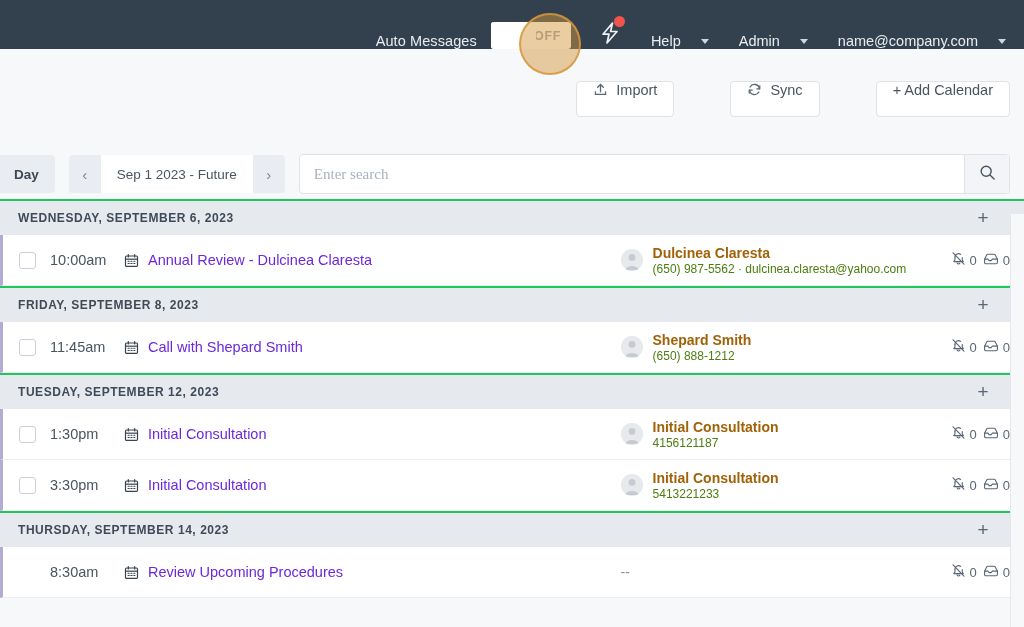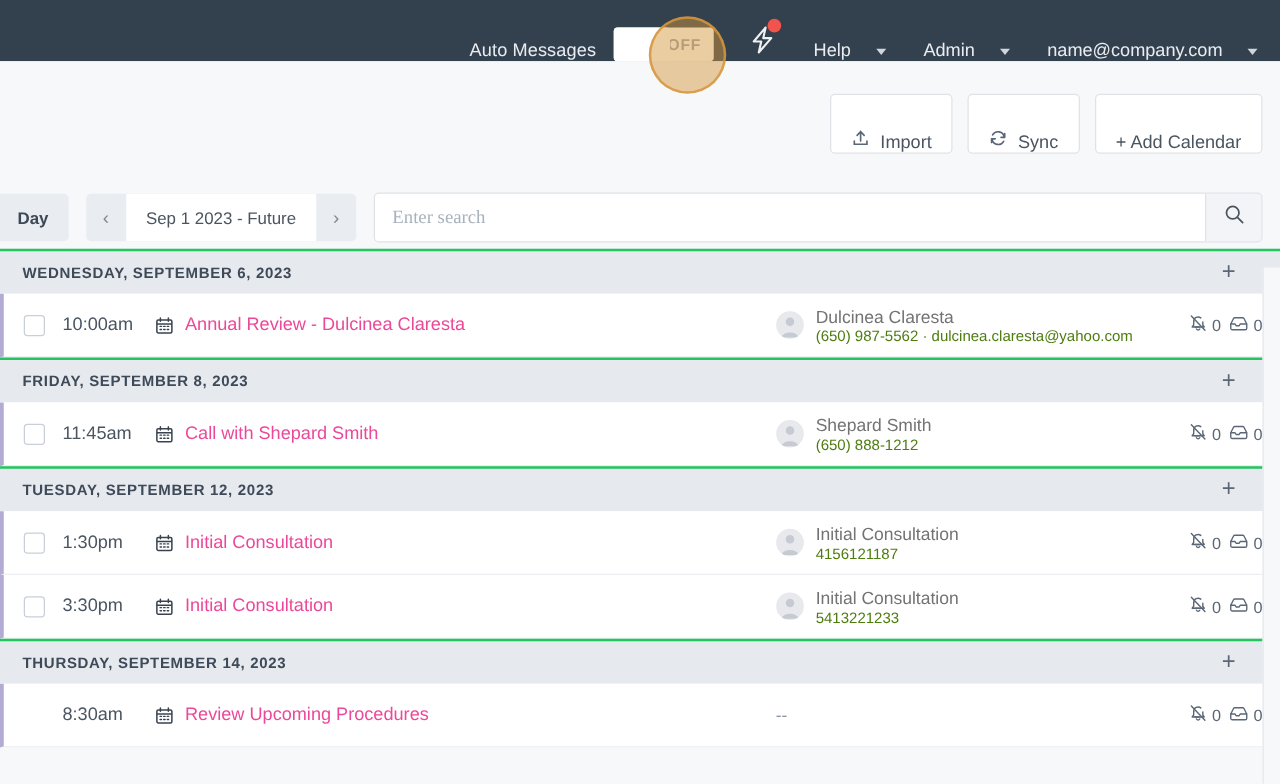--- a/index.html
+++ b/index.html
@@ -66,25 +66,25 @@
   }
 
   
   .toolbar {
     height: 100px; width: 100%;
     display: flex; align-items: center; justify-content: flex-end;
     padding-right: 14px; gap: 12px;
     background: #f7f8fa;
   }
   .btn {
-    height: 48px; border-radius: 4px;
+    height: 36px; border-radius: 4px;
     background: #ffffff; border: 1px solid #dfe3e8;
     color: #4a5561; font-size: 14.5px;
-    display: flex; align-items: flex-end; gap: 8px;
-    padding: 0 16px; cursor: pointer;
+    display: flex; align-items: flex-start; gap: 8px;
+    padding: 0 16px; cursor: pointer; margin-left: 44px;
   }
   .btn-primary {
     background: #5bc57d; border: 1px solid #5bc57d;
     color: #ffffff; font-weight: bold; font-size: 14.5px;
     padding: 0 20px;
   }
 
   
   .filterbar {
     height: 50px; display: flex; align-items: center;
@@ -165,33 +165,33 @@
     width: 17px; height: 17px; border-radius: 3px;
     border: 1.6px solid #c9cfd8; background: #fff;
     margin-left: 16px; margin-right: 14px; flex: none;
     cursor: pointer;
   }
   .cb.hidden { visibility: hidden; }
   .ev-time {
     width: 74px; font-size: 14.5px; color: #4a5561; flex: none;
   }
   .ev-cal { margin-right: 9px; display:flex; align-items:center; flex:none; }
-  .ev-title { font-size: 14.5px; color: #ec4899; flex: none; }
+  .ev-title { font-size: 14.5px; color: #6d28d9; flex: none; }
   .ev-spacer { flex: 1; }
   .contact {
     width: 330px; display: flex; align-items: center; gap: 10px; flex: none;
   }
   .avatar {
     width: 22px; height: 22px; border-radius: 50%;
     background: #e7e9ed; flex: none;
     display: flex; align-items: flex-end; justify-content: center;
     overflow: hidden;
   }
   .contact-lines { display: flex; flex-direction: column; gap: 1px; }
-  .contact-name { font-size: 14px; color: #737373; }
+  .contact-name { font-size: 14px; color: #a16207; font-weight: bold; }
   .contact-sub { font-size: 12px; color: #4d7c0f; }
   .contact-dash { font-size: 14px; color: #8b95a1; }
   .counters { display: flex; align-items: center; gap: 6px; flex: none; }
   .counter { display: flex; align-items: center; gap: 4px; color: #5b6776; font-size: 13px; }
   .right-rail {
     position: absolute; right: 0; top: 214px; bottom: 0;
     width: 14px; background: #f7f8fa; border-left: 1px solid #e4e7eb;
   }
   .app { position: relative; width: 1024px; height: 627px; }
 </style>

